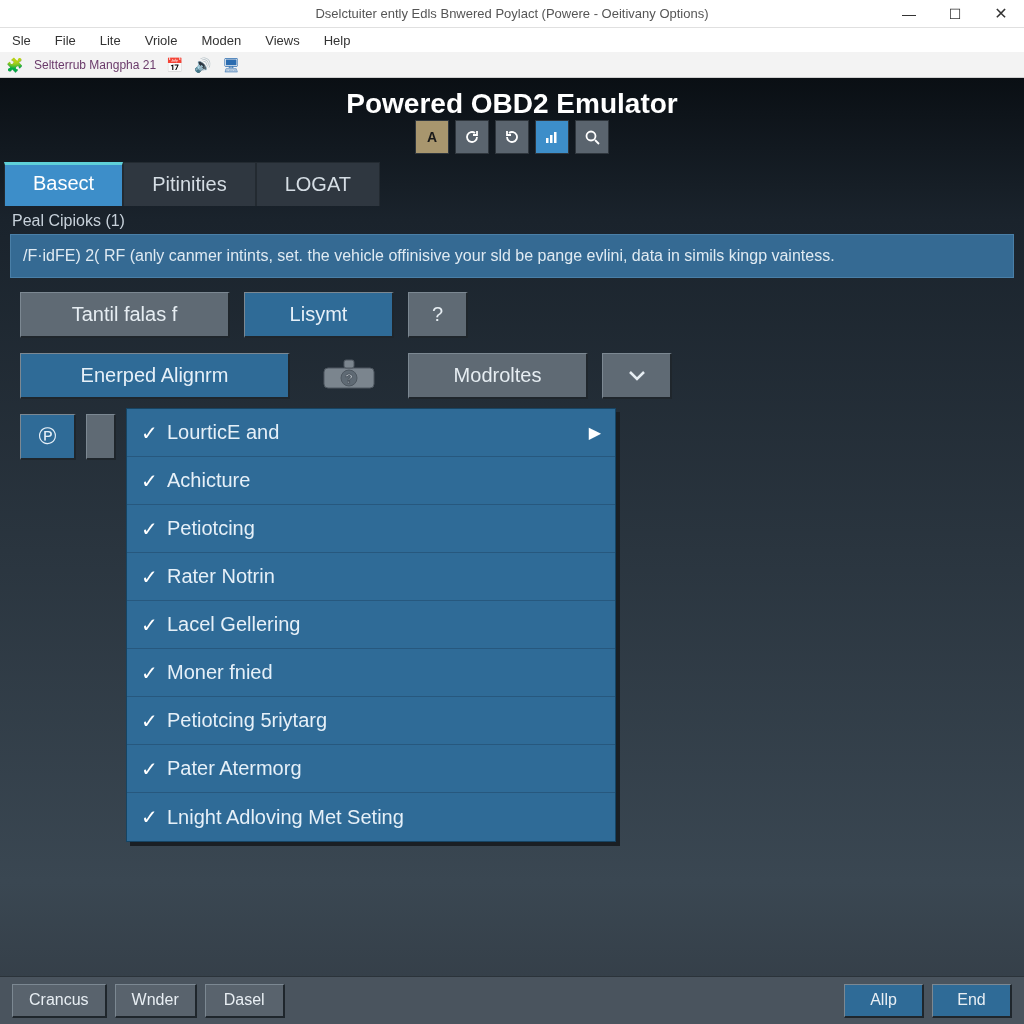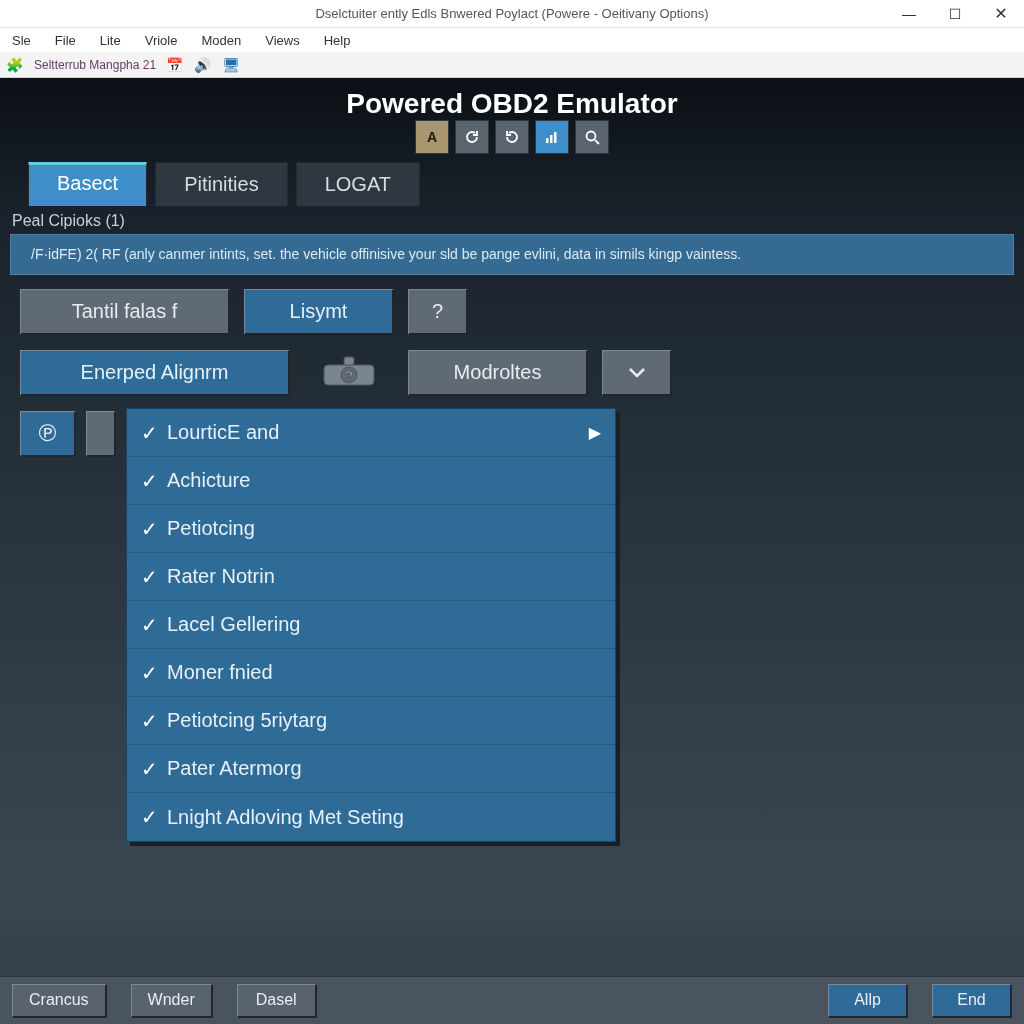--- a/index.html
+++ b/index.html
@@ -24,29 +24,29 @@
 
 
 .app-header { display: flex; align-items: center; justify-content: space-between; padding: 10px 14px 8px 14px; flex-direction: column; }
 .app-title { color: #fff; font-size: 28px; font-weight: 700; }
 .icon-row { display: flex; gap: 6px; }
 .icon-btn { width: 34px; height: 34px; background: #5a646e; border: 1px solid #2f363d; display: flex; align-items: center; justify-content: center; color: #fff; font-size: 16px; }
 .icon-btn.active { background: #3d8ec9; }
 .icon-btn.tan { background: #a8966e; color: #1a1a1a; }
 
 
-.tabs { display: flex; gap: 8px; padding-left: 28px; }
+.tabs { display: flex; gap: 0; padding-left: 4px; }
 .tab { padding: 10px 28px; color: #d5dde4; font-size: 20px; background: #2f3740; border: 1px solid #232a31; border-bottom: none; }
 .tab.active { background: #3d8ec9; color: #fff; border-top: 3px solid #5fd0d8; padding-top: 7px; }
 
 
 .subtitle { color: #c7d1da; font-size: 16px; padding: 6px 12px 4px 12px; }
 
 
-.banner { margin: 0 10px; padding: 10px 20px; background: #356a93; border: 1px solid #4a7fa7; color: #dfeaf2; font-size: 14px; line-height: 1.35; }
+.banner { margin: 0 10px; padding: 10px 12px; background: #356a93; border: 1px solid #4a7fa7; color: #dfeaf2; font-size: 16px; line-height: 1.35; }
 
 
 .btn-row { display: flex; align-items: center; gap: 14px; padding: 14px 20px 0 20px; }
 .btn { background: #5f6a74; color: #e6edf2; border-top: 1px solid #7c8892; border-left: 1px solid #7c8892; border-right: 2px solid #1f262c; border-bottom: 2px solid #1f262c; display: flex; align-items: center; justify-content: center; font-size: 20px; }
 .btn.blue { background: #2f6b97; color: #e6f0f8; }
 .btn.tall { height: 46px; }
 .btn-lg { width: 210px; }
 .btn-md { width: 150px; }
 .btn-sm { width: 60px; }
 .btn-pill { width: 56px; height: 46px; }
@@ -57,21 +57,21 @@
 .dropdown { position: absolute; left: 126px; top: 330px; width: 490px; background: #2f6b97; border: 1px solid #164463; box-shadow: 4px 4px 0 #1a1f24; }
 .dd-item { display: flex; align-items: center; height: 48px; padding: 0 14px; color: #e6f0f8; font-size: 20px; border-bottom: 1px solid #27587e; }
 .dd-item:last-child { border-bottom: none; }
 .dd-check { width: 26px; color: #fff; font-size: 20px; }
 .dd-arrow { margin-left: auto; color: #fff; font-size: 16px; }
 
 
 .left-tools { display: flex; gap: 10px; padding: 14px 20px; }
 
 
-.footer { position: absolute; left: 0; right: 0; bottom: 0; height: 48px; background: #4a545e; border-top: 1px solid #2b333a; display: flex; align-items: center; padding: 0 12px; gap: 24px; }
+.footer { position: absolute; left: 0; right: 0; bottom: 0; height: 48px; background: #4a545e; border-top: 1px solid #2b333a; display: flex; align-items: center; padding: 0 12px; gap: 8px; }
 .footer .spacer { flex: 1; }
 .fbtn { height: 34px; padding: 0 16px; background: #59636d; color: #e8eef3; border-top: 1px solid #7c8892; border-left: 1px solid #7c8892; border-right: 2px solid #1f262c; border-bottom: 2px solid #1f262c; font-size: 16px; display: flex; align-items: center; justify-content: center; min-width: 80px; }
 .fbtn.blue { background: #2f6b97; }
 </style>
 </head>
 <body>
 
 <div class="titlebar">
   <span>Dselctuiter ently Edls Bnwered Poylact (Powere - Oeitivany Options)</span>
   <div class="win-controls">

